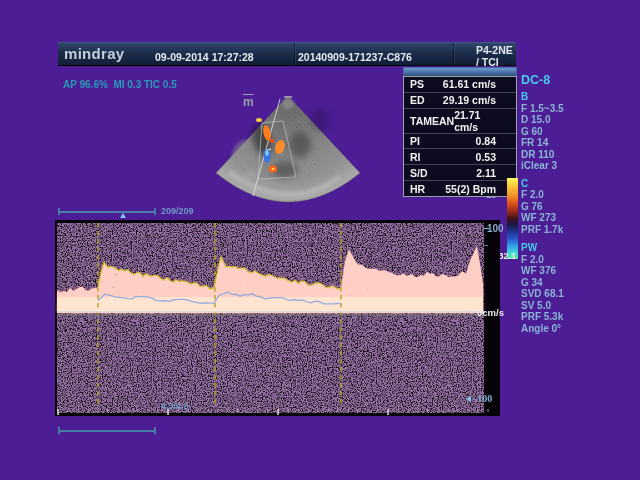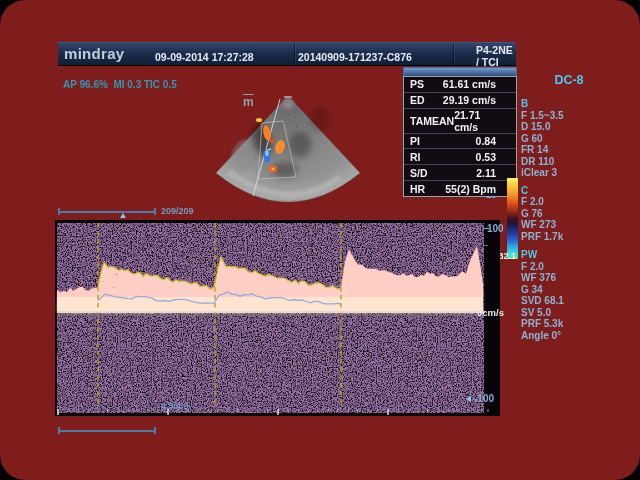--- a/index.html
+++ b/index.html
@@ -1,17 +1,17 @@
 <!DOCTYPE html>
 <html><head>
 <meta charset="utf-8">
 <style>
   html,body{margin:0;padding:0;background:#000;}
-  .screen{position:relative;width:640px;height:480px;background:#7f1d1d;overflow:hidden;
-          font-family:"Liberation Sans",sans-serif;border-radius:25px;-webkit-font-smoothing:antialiased;}
+  .screen{position:relative;width:640px;height:480px;background:#4c1d95;overflow:hidden;
+          font-family:"Liberation Sans",sans-serif;-webkit-font-smoothing:antialiased;}
   .abs{position:absolute;}
 
   
   .topbar{position:absolute;left:58px;top:42px;width:458px;height:22px;
           background:linear-gradient(180deg,#30466b 0%,#1c2d4b 45%,#111e36 100%);
           border-top:1px solid #3e587e;box-shadow:0 1px 0 #000;}
   .brand{position:absolute;left:6px;top:2px;font-size:15px;font-weight:bold;color:#c2cedc;letter-spacing:.3px;}
   .dt{position:absolute;left:70px;top:8px;font-size:10.5px;font-weight:bold;color:#e4eaf2;padding-left:27px;}
   .exam{position:absolute;left:240px;top:8px;font-size:10.5px;font-weight:bold;color:#e4eaf2;}
   .probe{position:absolute;left:400px;top:1px;font-size:10.5px;font-weight:bold;color:#e4eaf2;margin-left:18px;}
@@ -24,21 +24,21 @@
   .rtitle{height:8px;background:linear-gradient(180deg,#6f9cd2,#2c4c7c);border:1px solid #44699c;border-bottom:none;}
   .rbody{height:119px;background:rgba(6,10,18,.9);border:1px solid #9aa2aa;display:flex;flex-direction:column;}
   .mrow{flex:1;display:flex;justify-content:space-between;align-items:center;
         padding:0 20px 0 6px;border-top:1px solid rgba(130,140,150,.45);
         font-size:10.5px;font-weight:bold;color:#f2f2f2;}
   .mrow:first-child{border-top:none;}
 
   
   .rpanel{position:absolute;left:521px;top:74px;width:96px;color:#8ab4d4;
           font-size:10px;font-weight:bold;line-height:11.5px;}
-  .sys{color:#49c9e9;font-size:12.5px;line-height:13px;margin-bottom:11px;text-align:center;}
+  .sys{color:#49c9e9;font-size:12.5px;line-height:13px;margin-bottom:4px;}
   .sech{color:#49c9e9;}
   .gapC{margin-top:6px;} .gapPW{margin-top:7px;}
 
   
   .cbar{position:absolute;left:507px;top:178px;width:11px;height:81px;
         background:linear-gradient(180deg,#fef860 0%,#f8c838 10%,#f09028 22%,#d85018 32%,
                    #902818 42%,#401018 50%,#181840 57%,#203898 67%,#2858c8 75%,
                    #30a0e8 84%,#40d8d8 92%,#58e8a0 100%);}
   .cbarlabel{position:absolute;left:488px;top:251px;width:28px;text-align:right;
              font-size:9px;font-weight:bold;color:#f0f0f0;}
@@ -55,21 +55,21 @@
   .vtick{position:absolute;width:1.5px;height:7px;background:#4a7ca8;}
   .ilabel{position:absolute;font-size:9px;font-weight:bold;color:#6f9cc4;}
   .tri-up{position:absolute;width:0;height:0;border-left:3.5px solid transparent;
           border-right:3.5px solid transparent;border-bottom:5px solid #7ec8e8;}
   .tri-left{position:absolute;width:0;height:0;border-top:3.5px solid transparent;
           border-bottom:3.5px solid transparent;border-right:5px solid #7ec8e8;}
 
   
   .sc100{position:absolute;left:472px;top:223px;font-size:10px;font-weight:bold;color:#86aecd;margin-left:15px;}
   .sc0{position:absolute;left:477px;top:307px;font-size:9.5px;font-weight:bold;color:#e8e8e8;}
-  .scm100{position:absolute;left:474px;top:393px;font-size:10px;font-weight:bold;color:#86aecd;}
+  .scm100{position:absolute;left:474px;top:393px;font-size:10px;font-weight:bold;color:#86aecd;font-family:Liberation Serif, serif;}
 </style>
 </head>
 <body>
 
 <div class="screen">
 
   <div class="topbar">
     <span class="brand">mindray</span>
     <span class="dt">09-09-2014 17:27:28</span>
     <div class="tdiv" style="left:236px;"></div>

